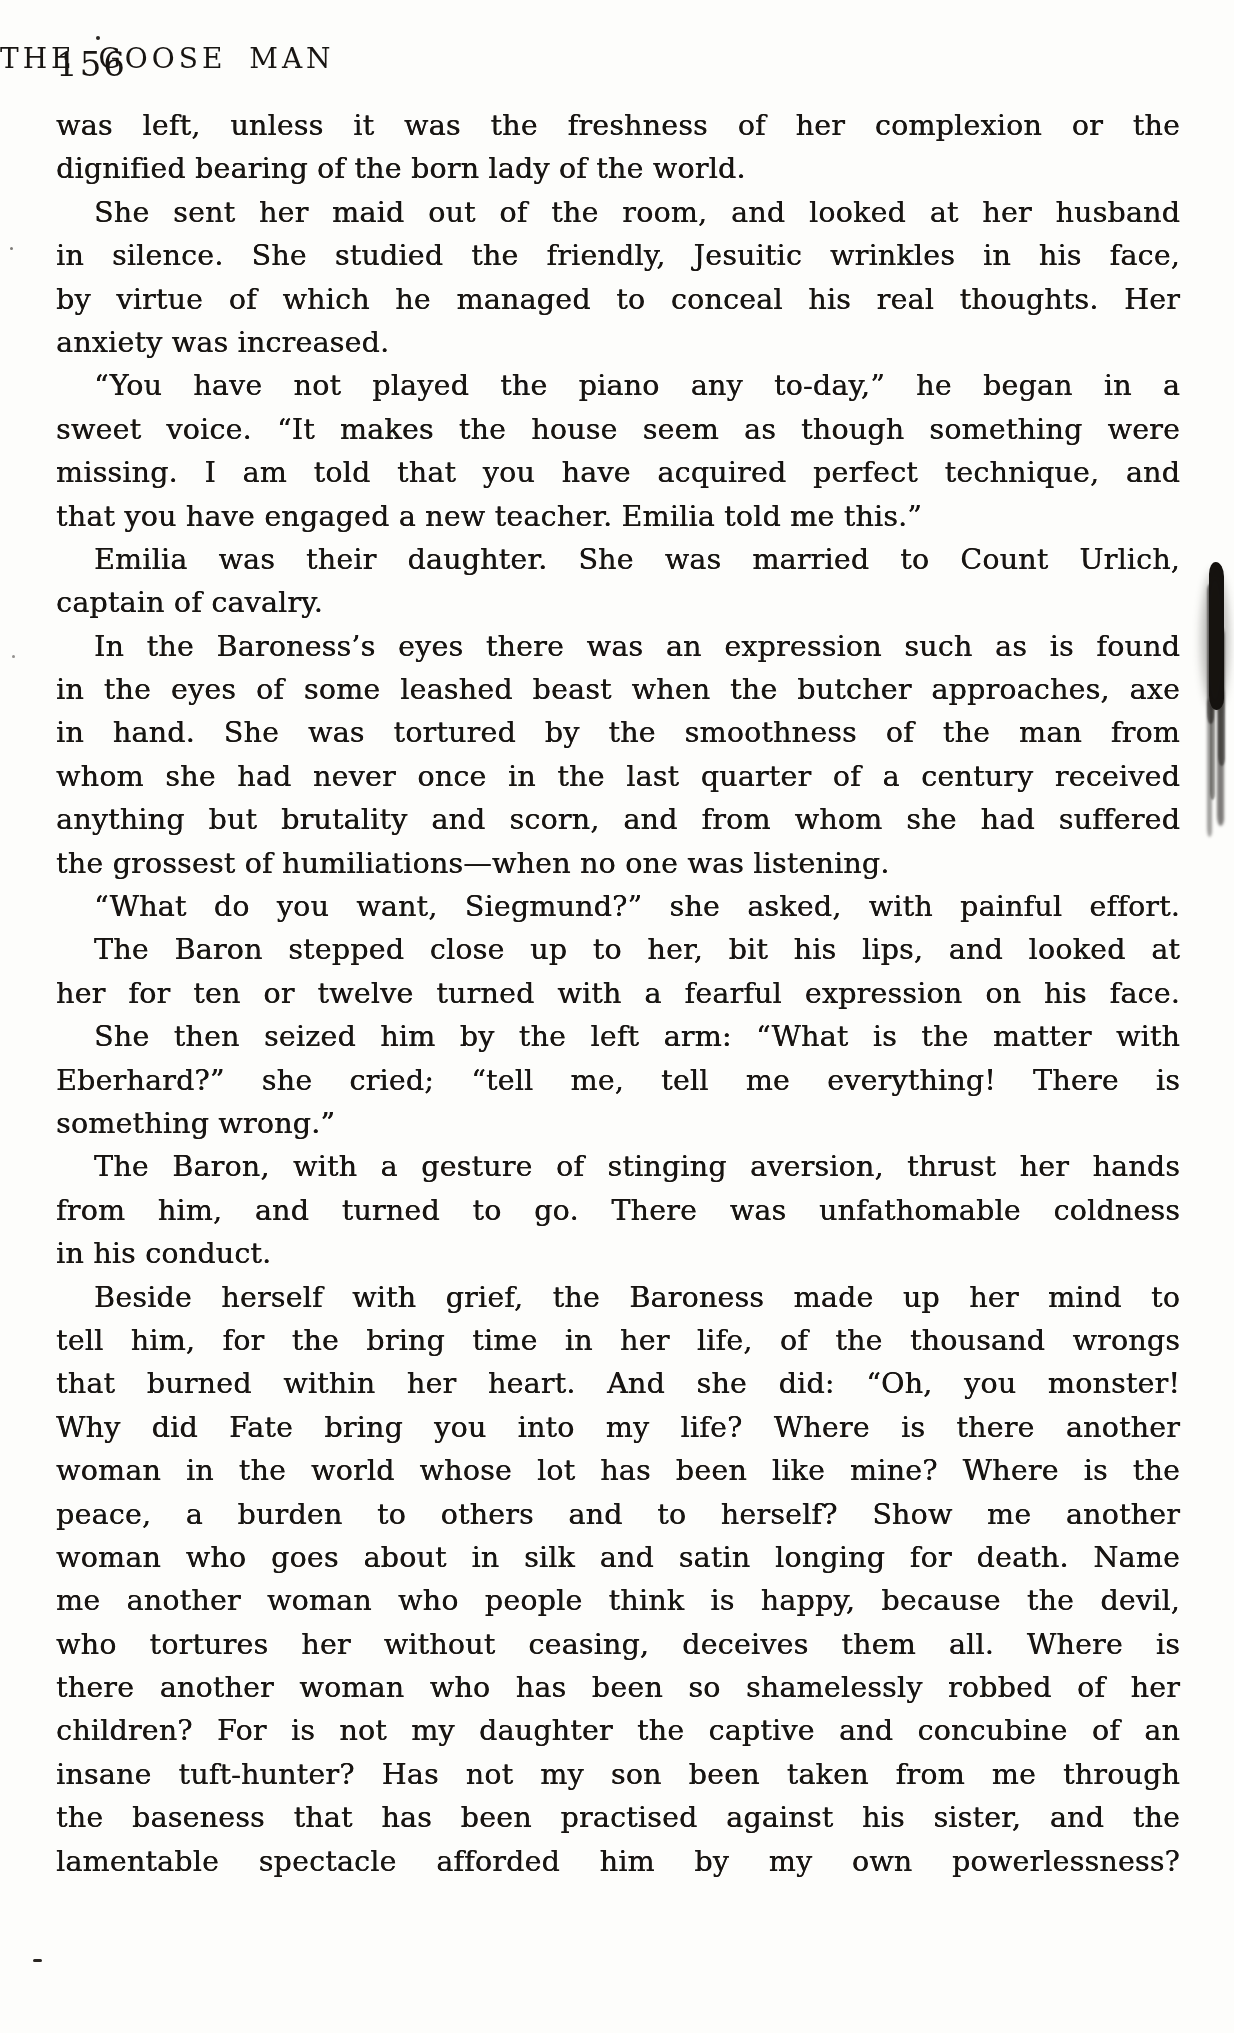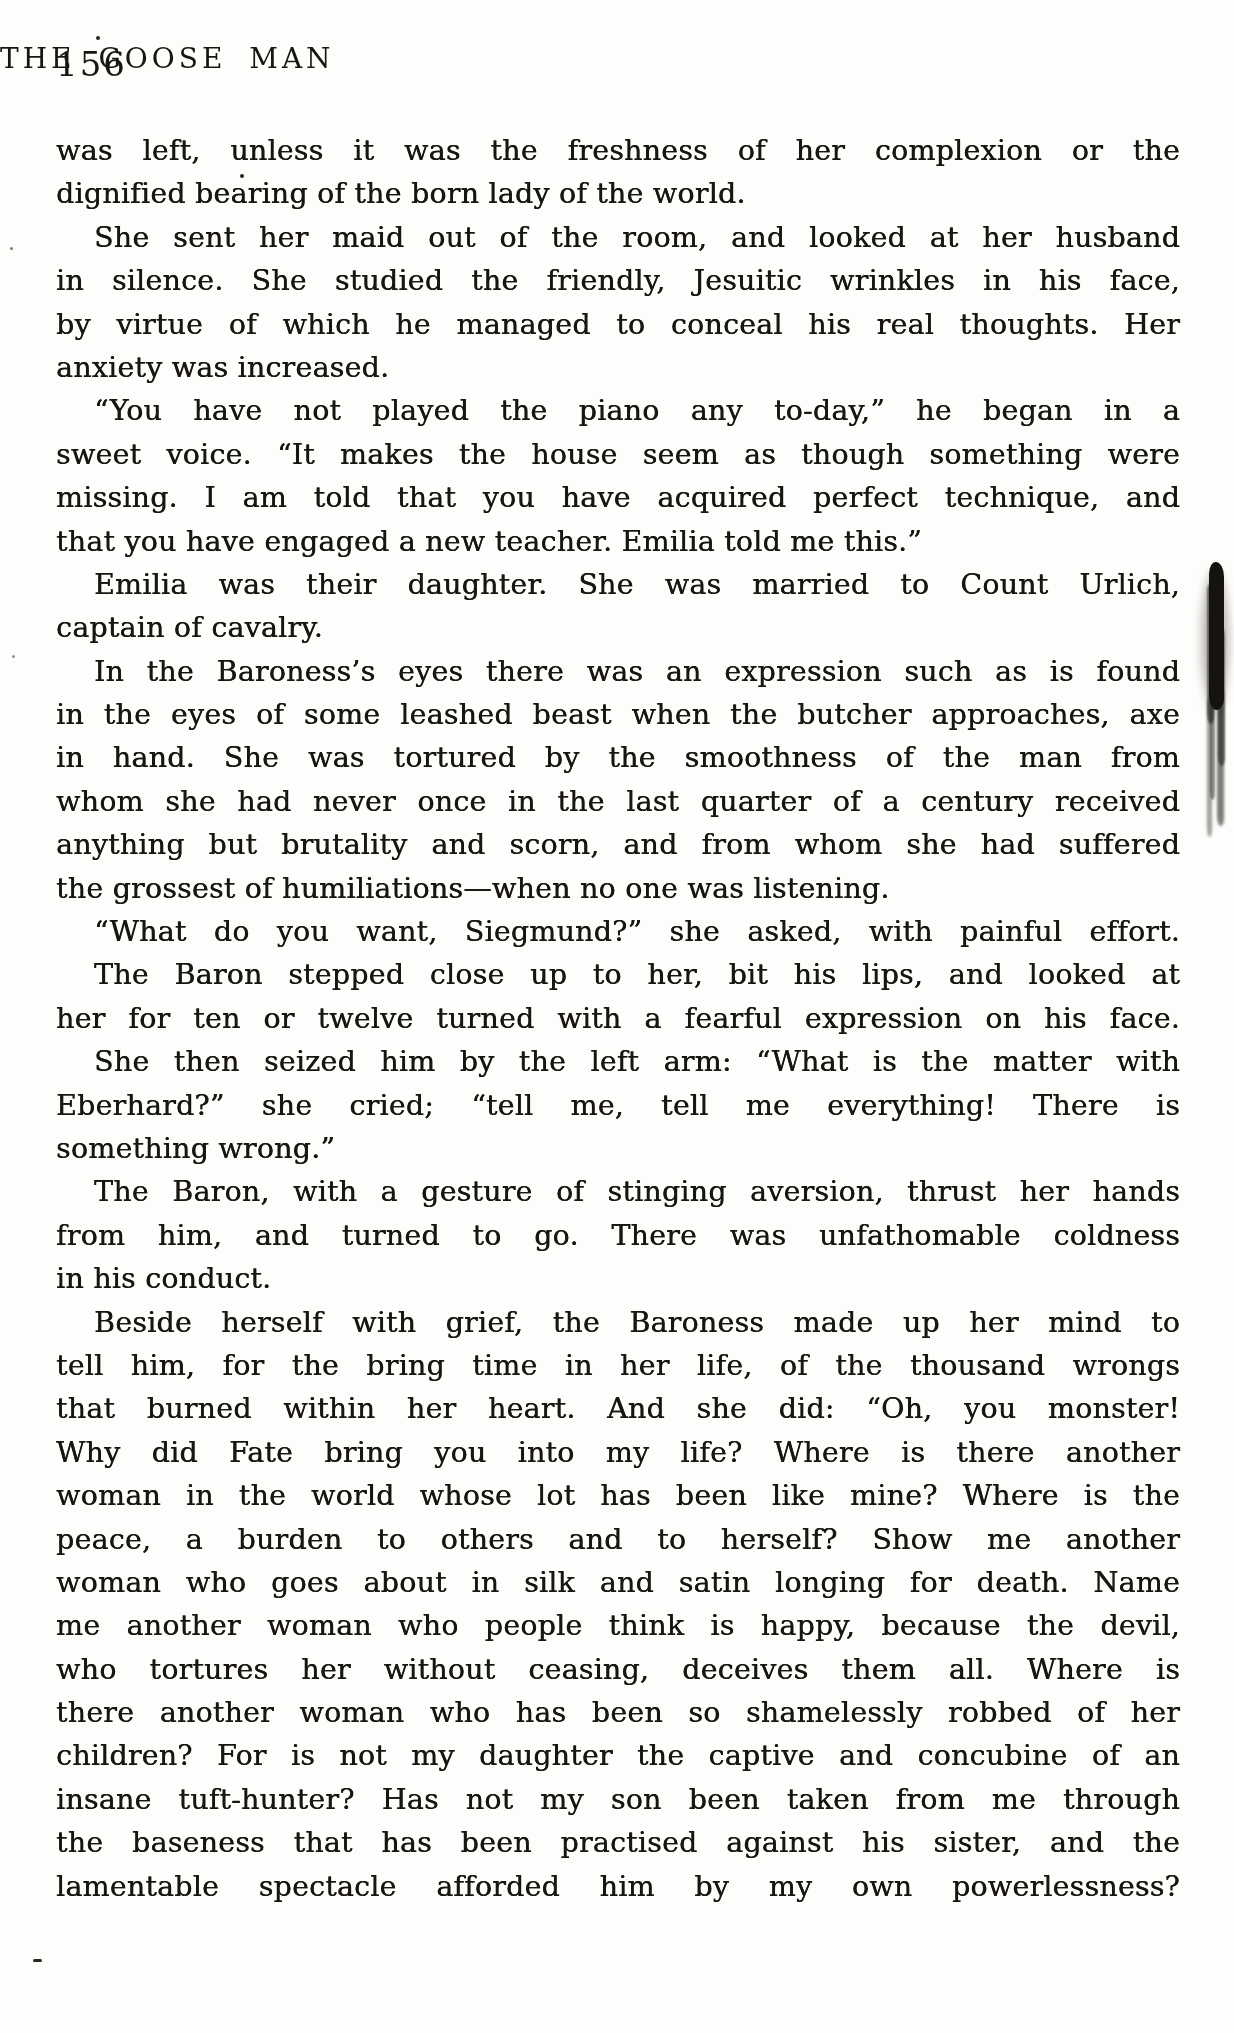--- a/index.html
+++ b/index.html
@@ -38,21 +38,20 @@
     letter-spacing: 4px;
     word-spacing: 10px;
     white-space: nowrap;
   }
 
   .text-block {
     position: absolute;
     top: 104px;
     left: 56px;
     width: 1124px;
-    margin-top: 25px;
   }
   .line {
     font-size: 28.5px;
     line-height: 43.4px;
     height: 43.4px;
     white-space: normal;
     text-align: justify;
     text-align-last: justify;
     text-justify: inter-word;
     letter-spacing: 0.2px;

